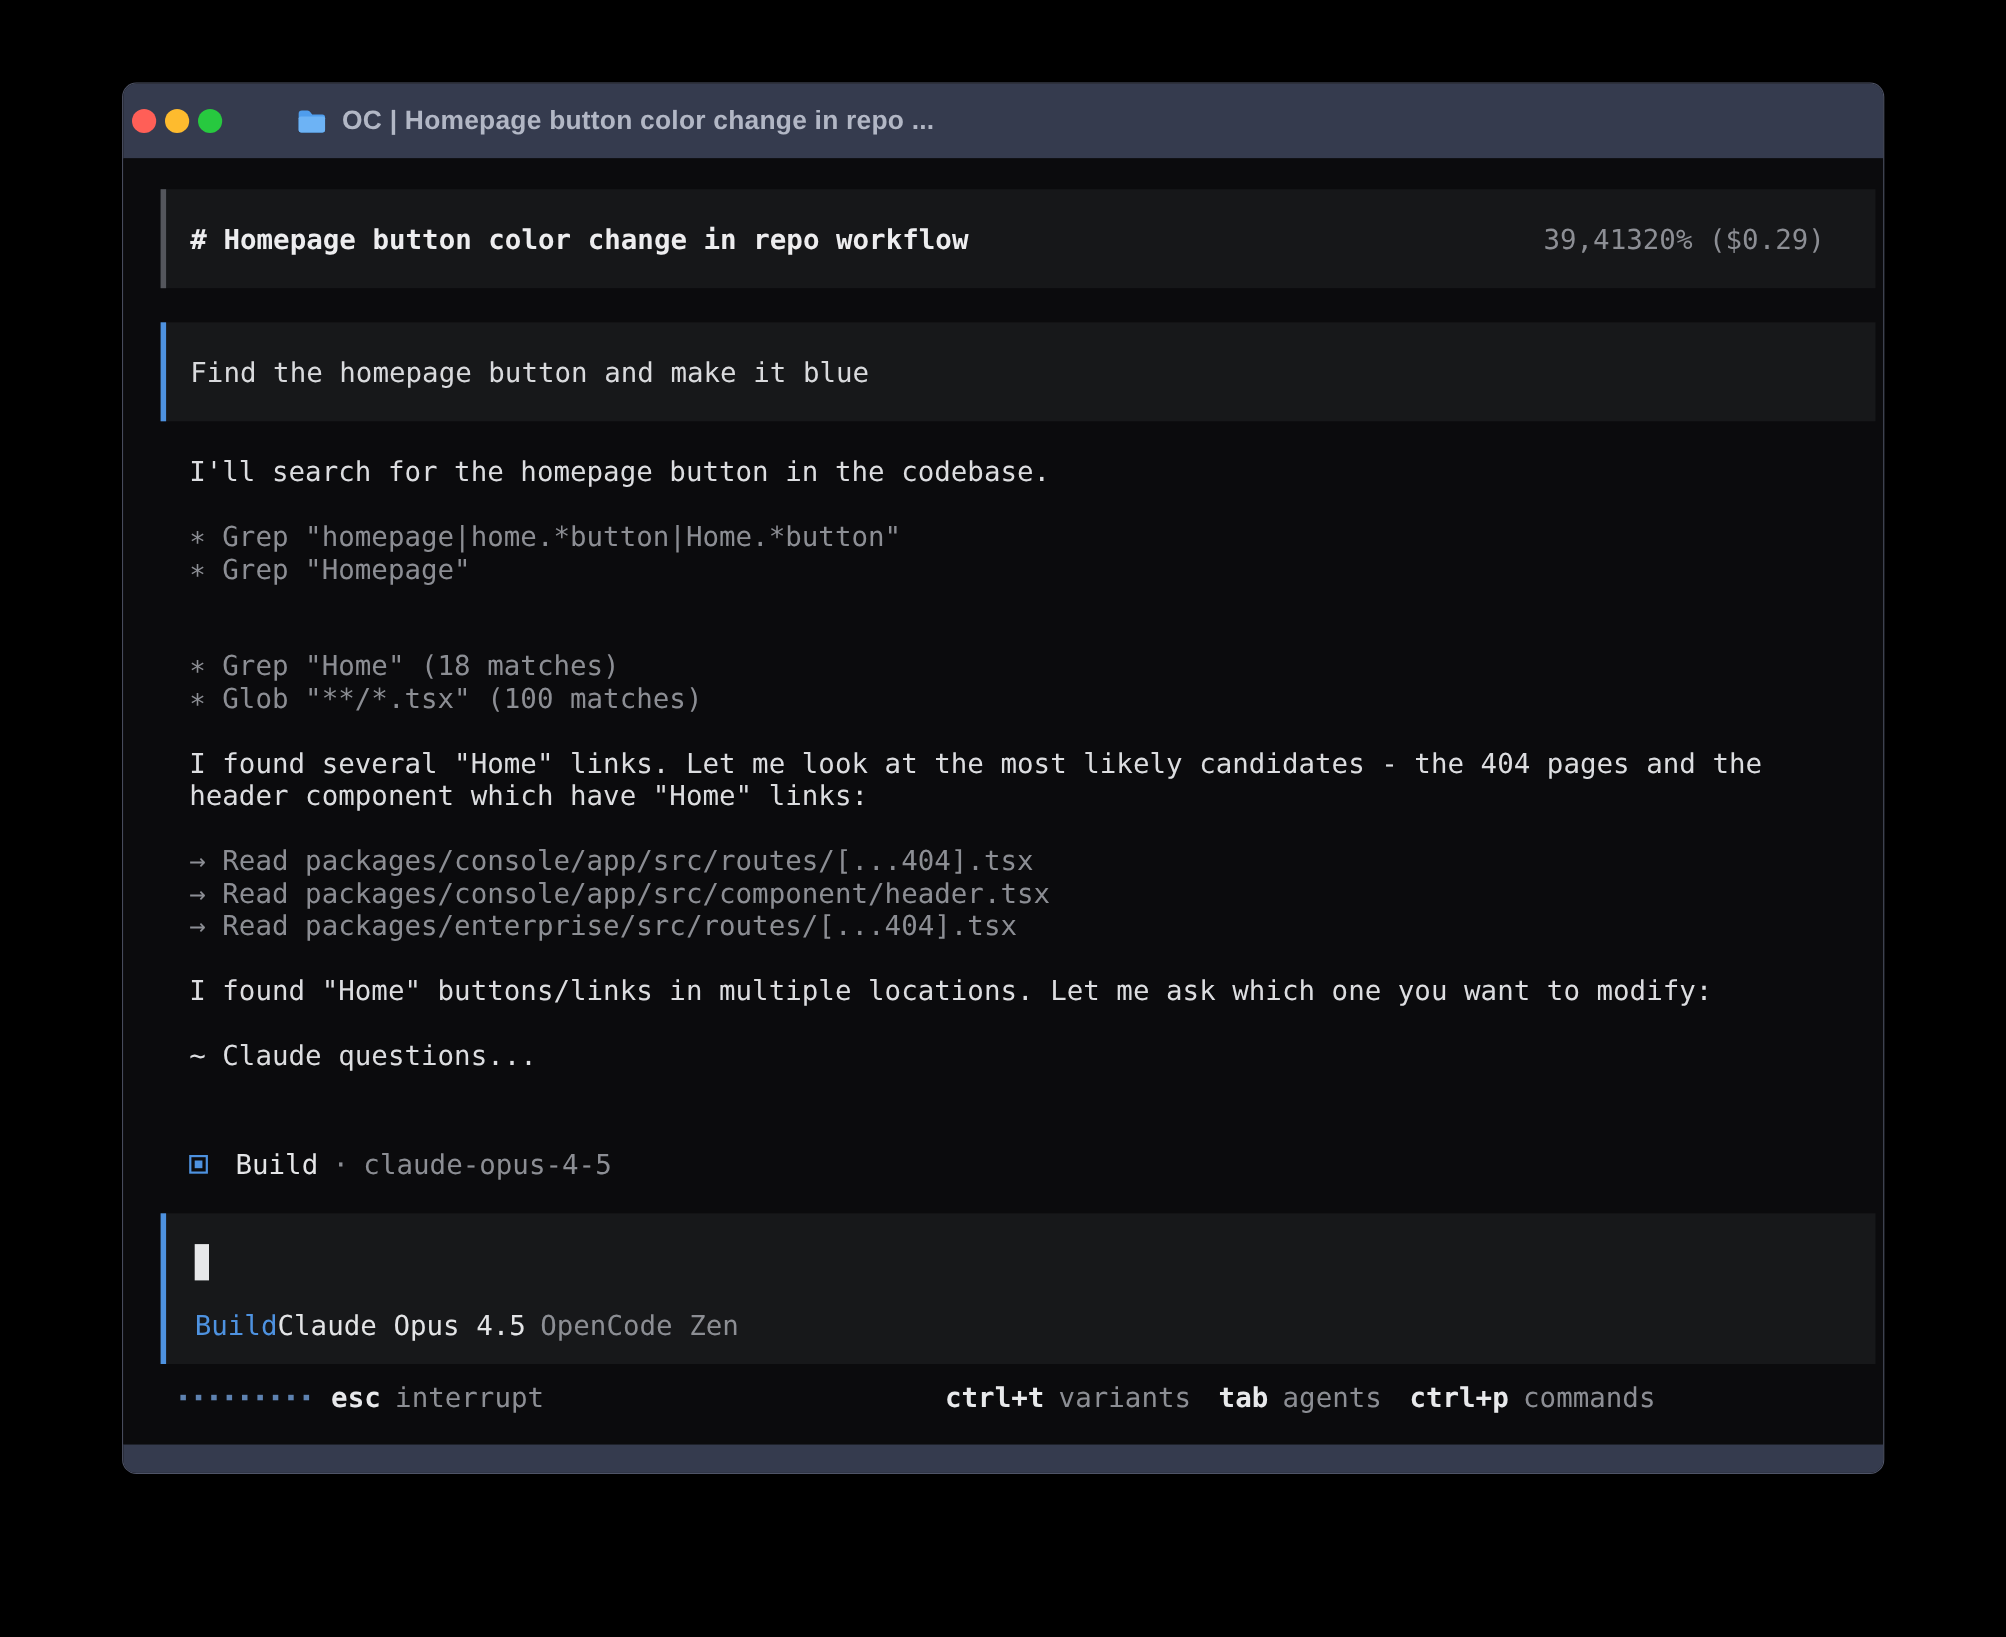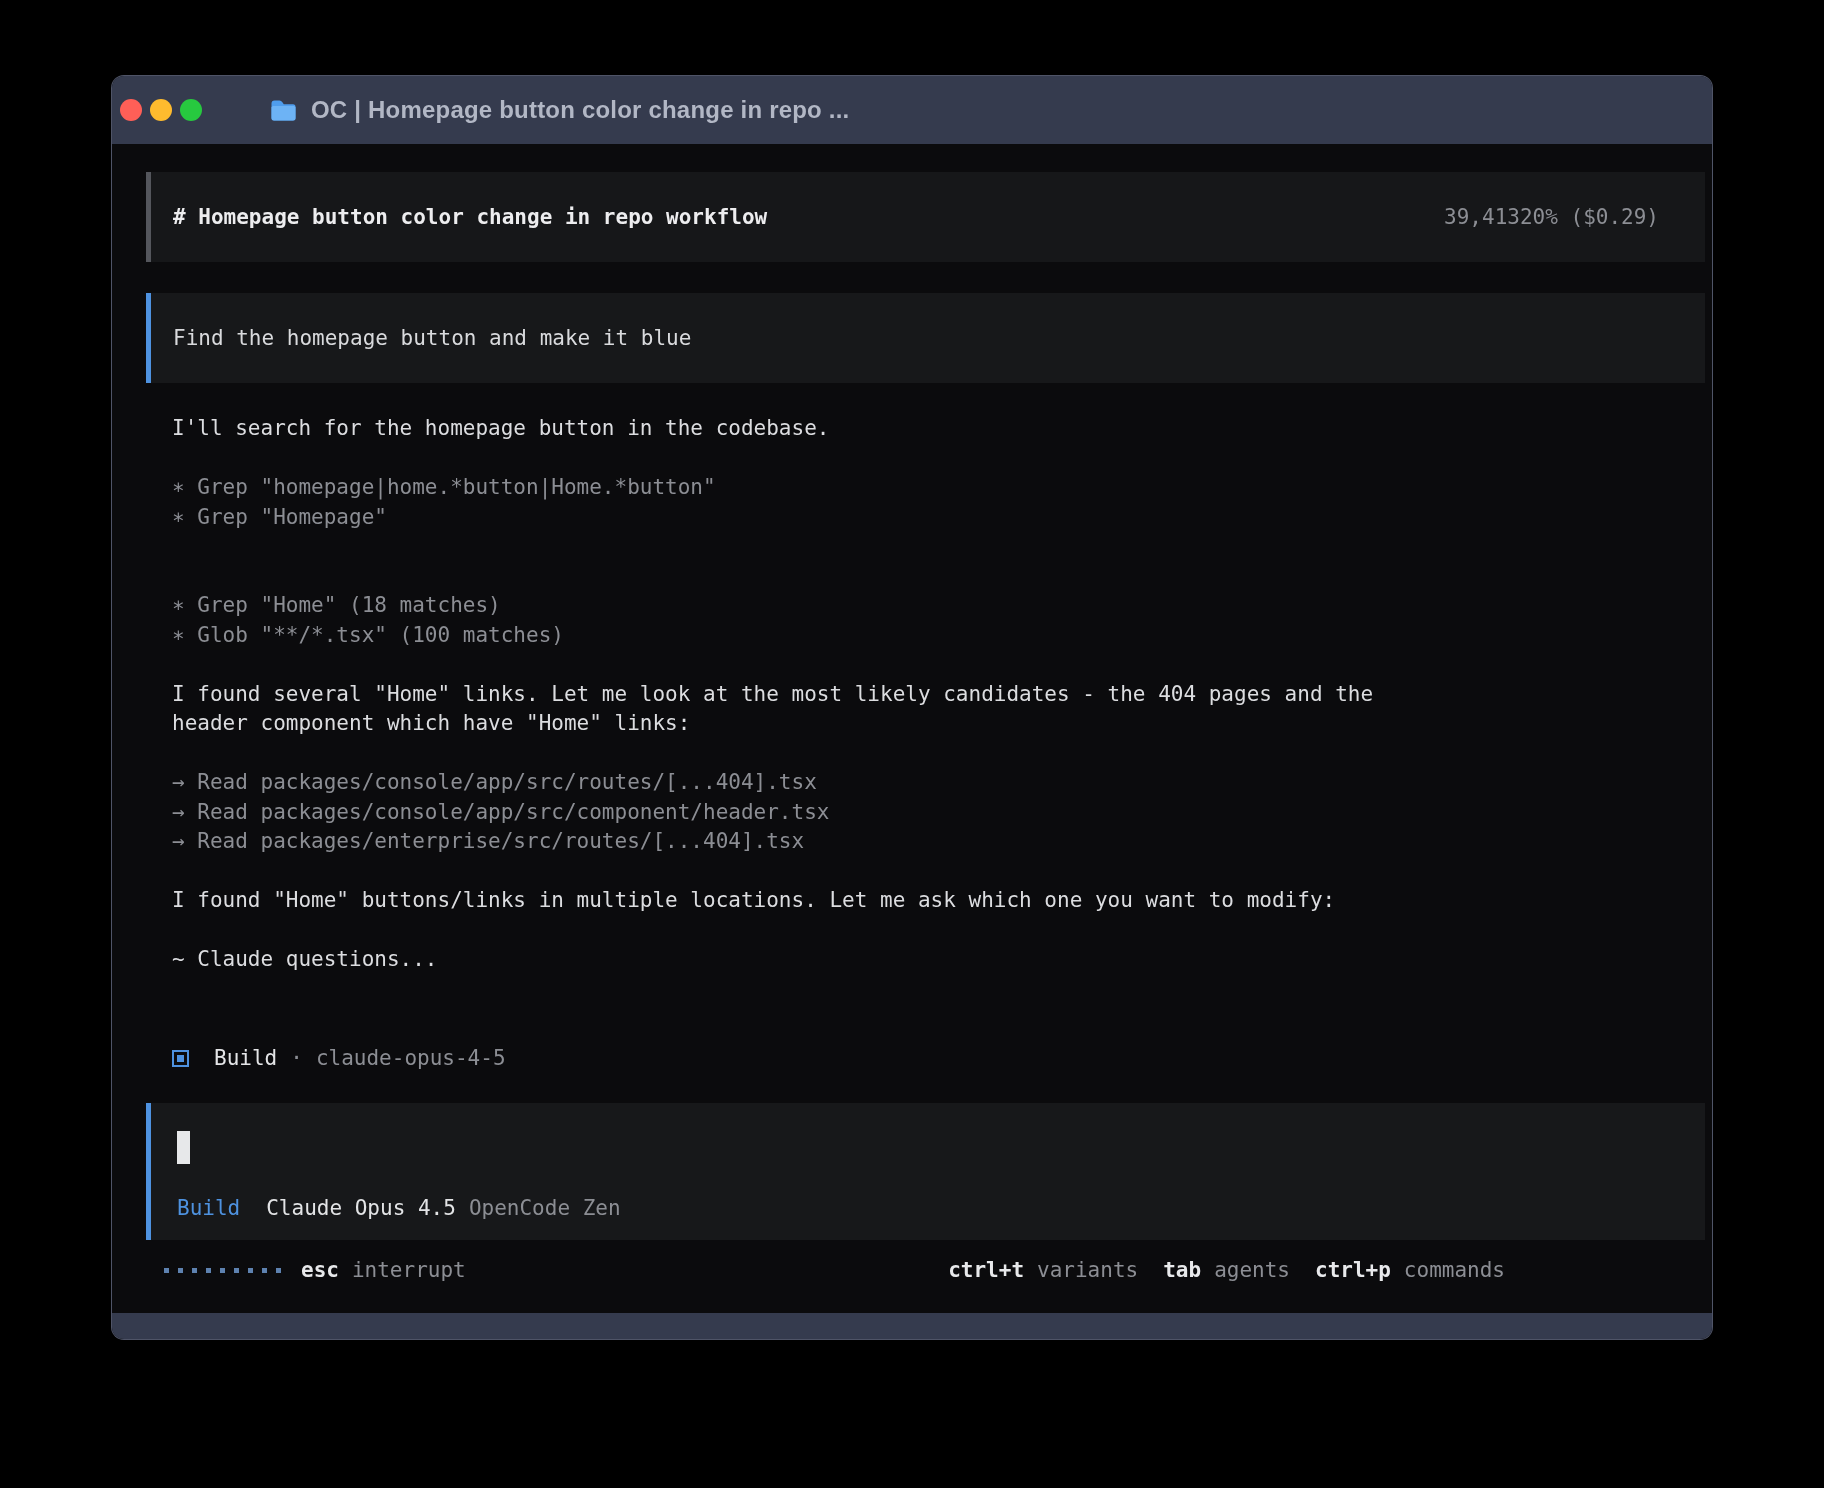--- a/index.html
+++ b/index.html
@@ -24,21 +24,21 @@
   .light.red    { background:#ff5f57; }
   .light.yellow { background:#febb2e; }
   .light.green  { background:#27c93f; }
   .folder { margin-left:68px; display:flex; align-items:center; }
   .win-title {
     margin-left:14px; font-family:"Liberation Sans",sans-serif;
     font-size:24px; font-weight:bold; color:#b2b7c5; letter-spacing:.2px;
     white-space:nowrap;
   }
   
-  .term { position:relative; flex:1 1 auto; background:#0b0b0d; font-size:21px; }
+  .term { position:relative; flex:1 1 auto; background:#0b0b0d; font-size:25px; }
   .panel {
     position:absolute; left:34px; width:1559px; background:#161719;
     border-left:5px solid #54565c; display:flex; align-items:center;
     padding:0 46px 0 22px;
   }
   .panel.header-box { top:28px; height:90px; }
   .header-title { font-weight:bold; color:#ededef; white-space:pre; }
   .header-stats { margin-left:auto; display:flex; color:#8c8e94; white-space:pre;align-items:flex-end; }
   .panel.user-box { top:149px; height:90px; border-left-color:#4e92e0; background:#17181a; }
   .user-text { color:#d9dadd; white-space:pre; }
@@ -61,21 +61,21 @@
   .agent-sep  { margin-left:13px; color:#8c8e94; }
   .agent-model{ margin-left:13px; color:#8c8e94; }
 
   .panel.input-box {
     top:959px; height:137px; border-left-color:#4e92e0; background:#17181a;
     display:block; padding:28px 0 0 26px;
   }
   .cursor { display:block; width:13px; height:33px; background:#e7e8ea; }
   .input-meta { position:absolute; left:26px; bottom:20px; display:flex; white-space:pre; }
   .input-mode     { color:#4e92e0; }
-  .input-model    { color:#e3e4e6; margin-left:26px; }
+  .input-model    { color:#e3e4e6; }
   .input-provider { color:#8c8e94; margin-left:13px; }
 
   .statusbar {
     position:absolute; left:52px; top:1111px; width:1341px; height:30px;
     display:flex; align-items:center; justify-content:space-between;
   }
   .sb-left { display:flex; align-items:center; }
   .dots { display:flex; gap:9px; align-items:center; }
   .dot { width:5px; height:5px; background:#5e82b0; }
   .key { font-weight:bold; color:#e8e9eb; white-space:pre; }

